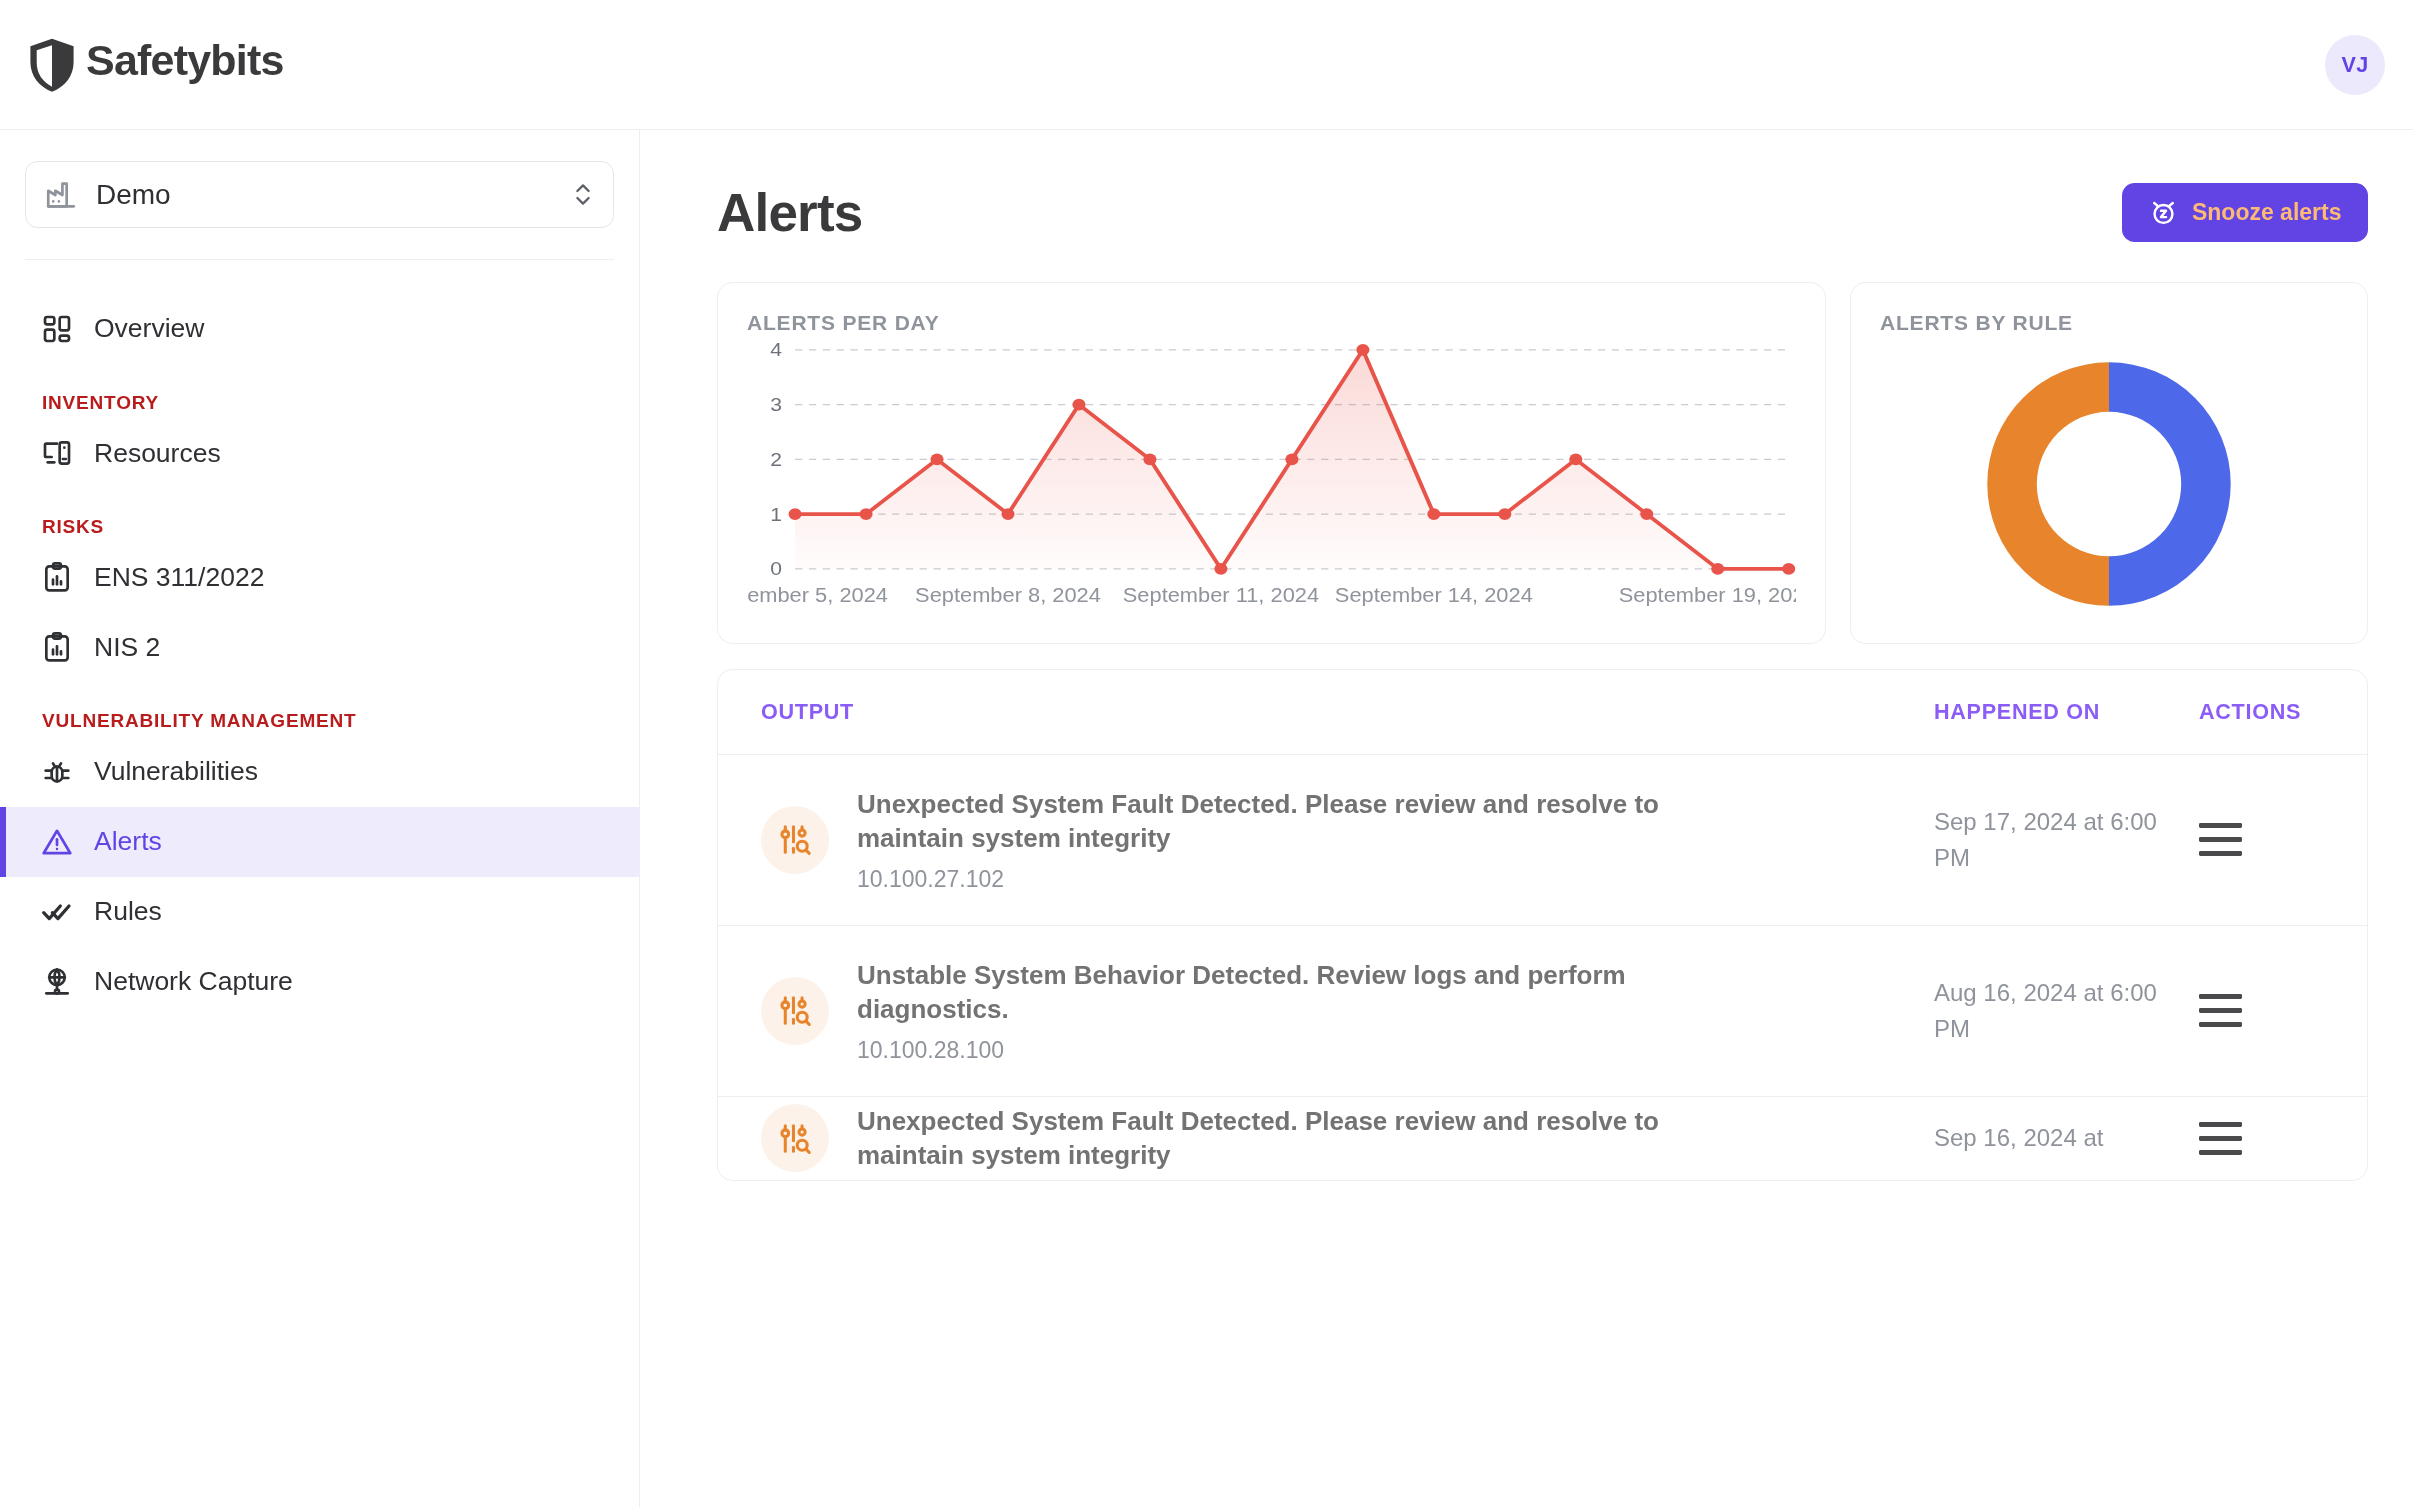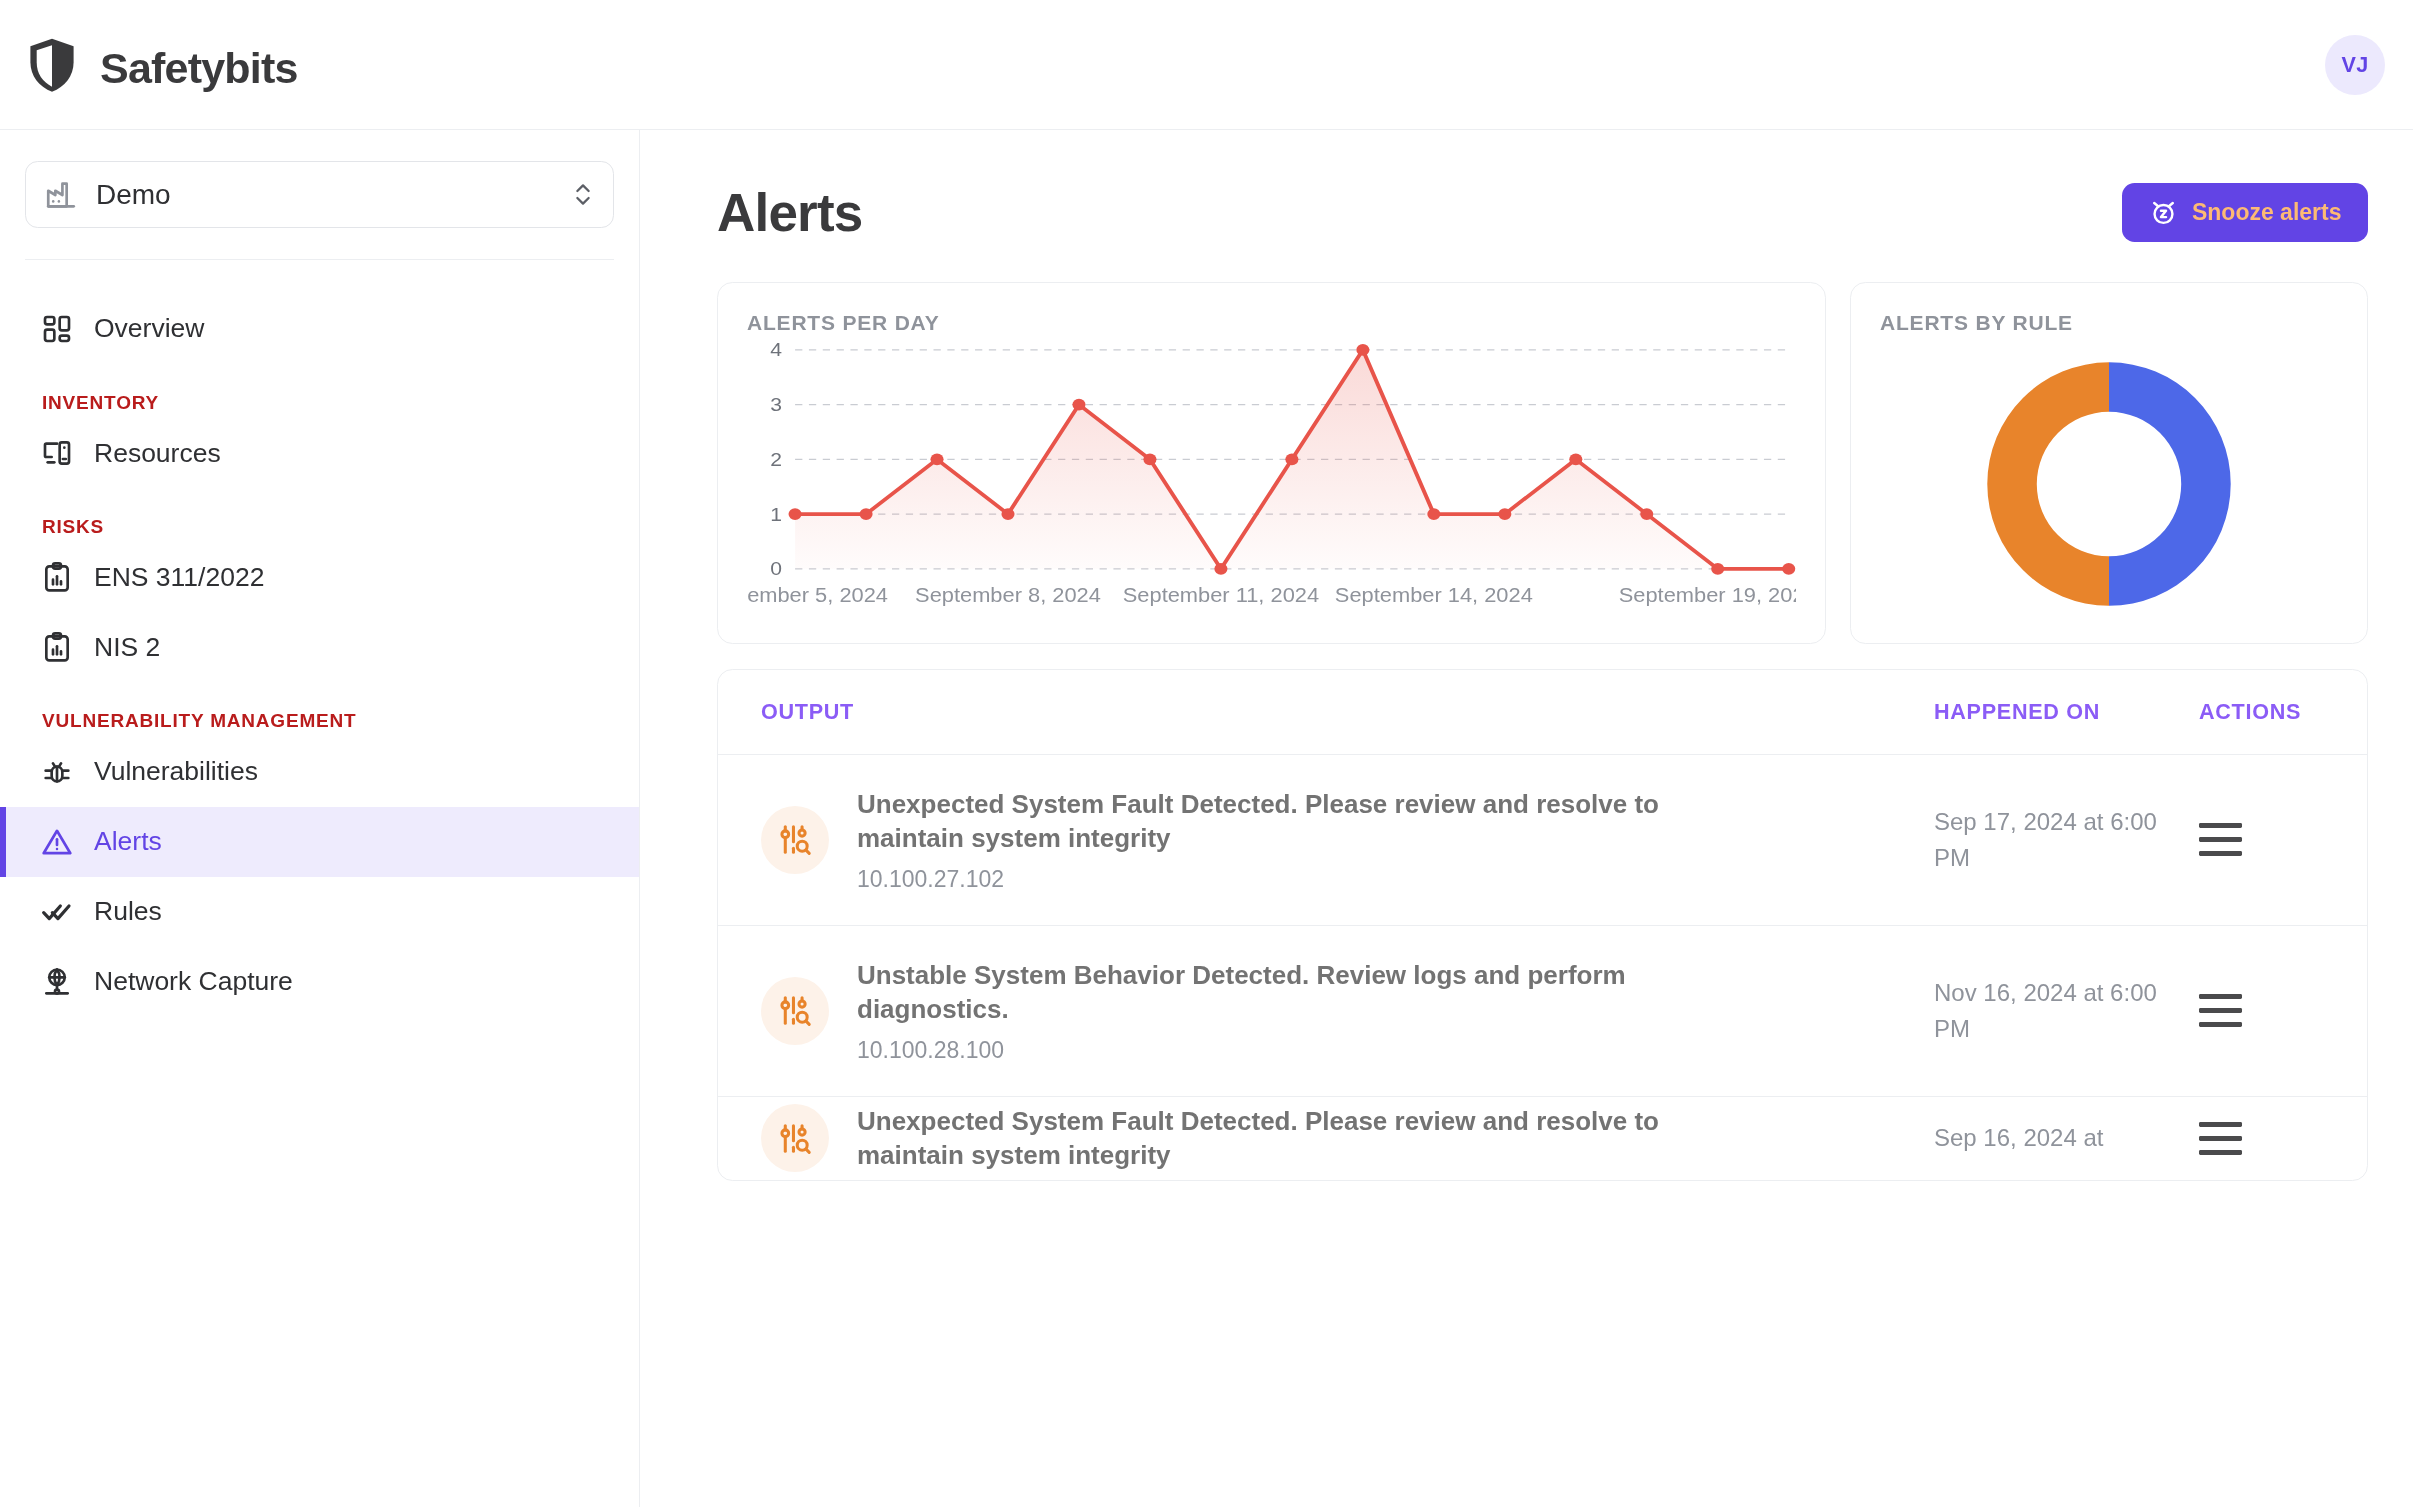--- a/index.html
+++ b/index.html
@@ -13,21 +13,21 @@
   
   .topbar {
     height: 130px;
     display: flex;
     align-items: center;
     padding: 0 43px 0 25px;
     background: #fff;
     border-bottom: 1.4px solid #eceef1;
     position: relative;
   }
-  .brand { display: flex; align-items: flex-end; gap: 21px; }
+  .brand { display: flex; align-items: flex-start; gap: 7px; }
   .brand-icon { width: 54px; height: 57px; display: block; }
   .brand-name {
     font-size: 43px; font-weight: 700; color: #3a3a3c;
     letter-spacing: -0.8px;
   }
   .avatar {
     position: absolute; right: 28px; top: 50%; transform: translateY(-50%);
     width: 60px; height: 60px; border-radius: 50%;
     background: #ece9fd;
     display: flex; align-items: center; justify-content: center;
@@ -425,21 +425,21 @@
                   <circle cx="16.5" cy="7.6" r="2.1"></circle>
                   <circle cx="16.6" cy="16.6" r="3.4"></circle>
                   <path d="M19.2 19.3 21.4 21.5"></path>
                 </svg>
               </div>
               <div class="out-text">
                 <div class="out-title">Unstable System Behavior Detected. Review logs and perform diagnostics.</div>
                 <div class="out-ip">10.100.28.100</div>
               </div>
             </div>
-            <div class="c-happened happened">Nov 16, 2024 at 6:00 PM</div>
+            <div class="c-happened happened">Aug 16, 2024 at 6:00 PM</div>
             <div class="c-actions">
               <div class="hamburger">
                 <span></span>
                 <span></span>
                 <span></span>
               </div>
             </div>
           </div>
           <div class="trow body-row row-clip">
             <div class="c-output">

